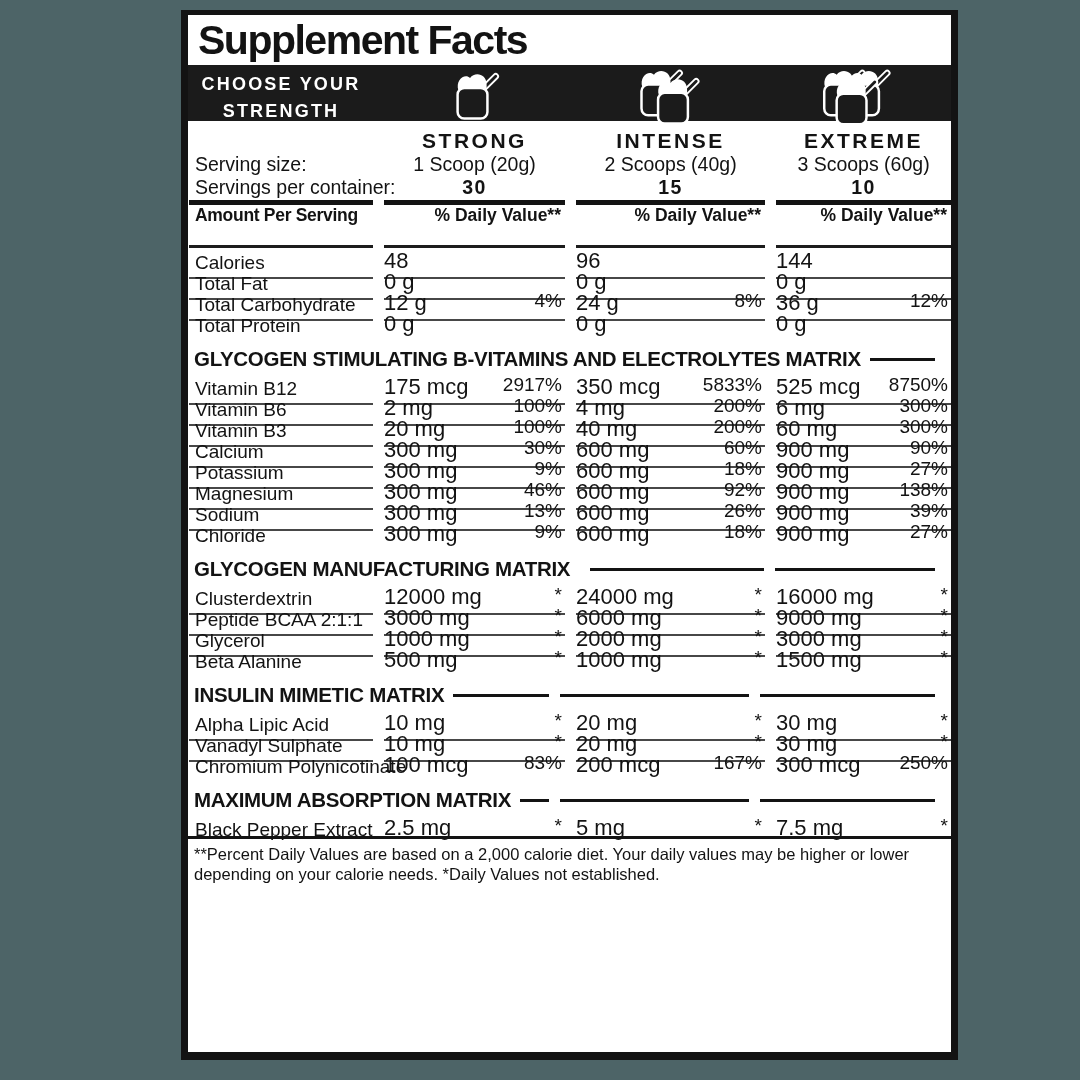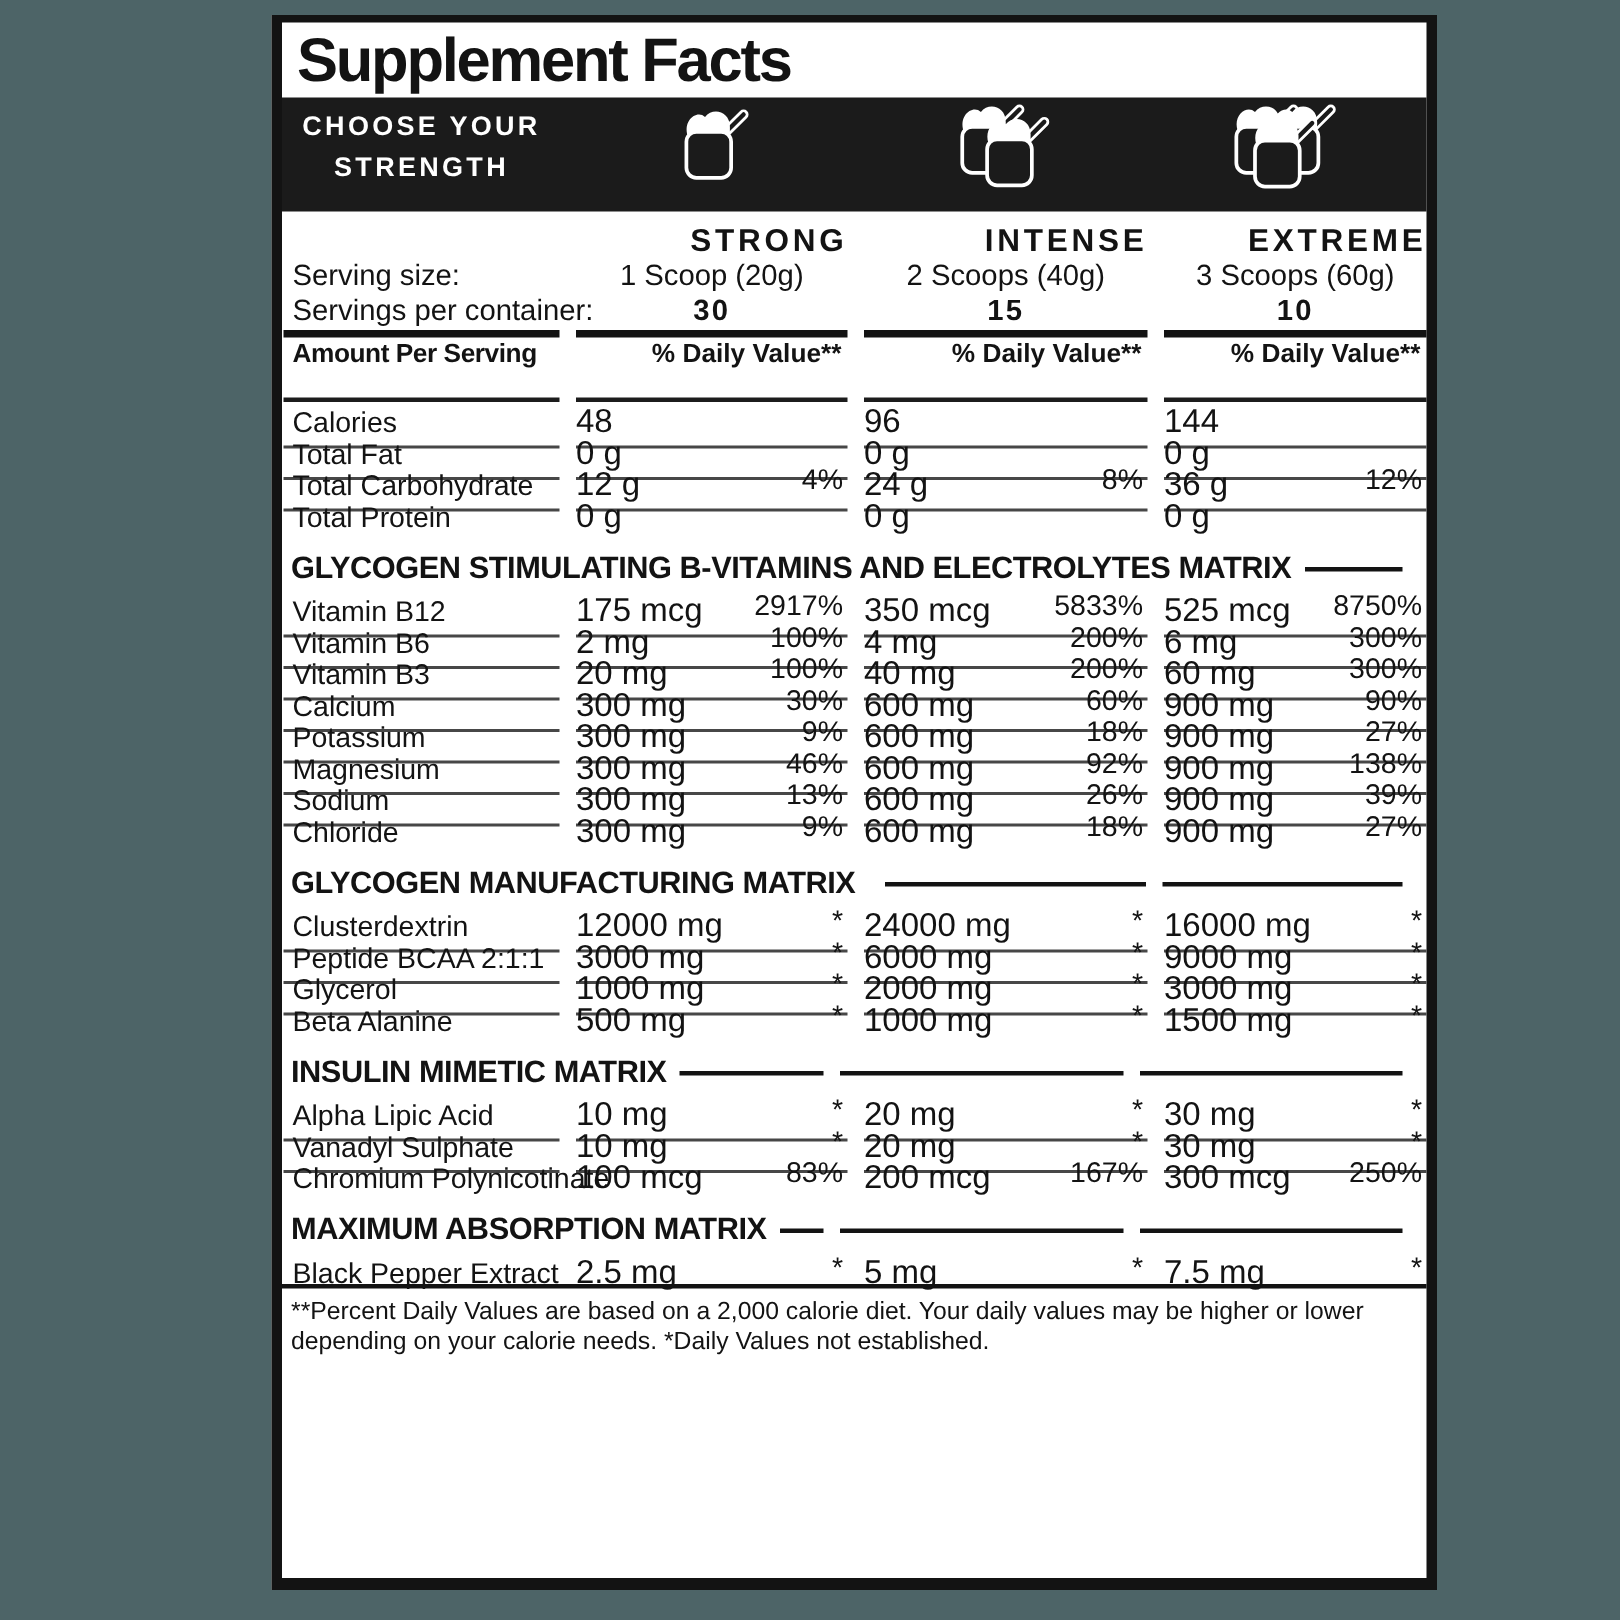--- a/index.html
+++ b/index.html
@@ -12,32 +12,32 @@
   .panel{
     position:absolute;left:148px;top:10px;width:777px;height:1050px;
     background:#ffffff;border:7px solid #131313;border-top-width:5px;border-bottom-width:8px;
     box-sizing:border-box;
     margin-left:33px;
   }
   .sf-title{
     height:50px;display:flex;align-items:center;padding-left:10px;
     font-size:41px;font-weight:bold;letter-spacing:-1.5px;color:#131313;
   }
-  .chooser-bar{background:#1b1b1b;height:76px;color:#fff;}
+  .chooser-bar{background:#1b1b1b;height:56px;color:#fff;}
   .grid4{display:grid;grid-template-columns:184px 181px 189px 175px;column-gap:11px;padding-left:1px;}
   .chooser-grid{height:63px;align-items:center;}
   .choose-label{
     text-align:center;font-weight:bold;font-size:18px;letter-spacing:2.2px;line-height:1.45;padding-top:2px;
   }
   .choose-label span{display:block;}
   .scoop-cell{display:flex;align-items:center;justify-content:center;height:63px;}
 
   
   .head-names .cell{padding-top:8px;}
-  .col-name{text-align:right;font-weight:bold;font-size:21px;letter-spacing:2.5px;}
+  .col-name{text-align:center;font-weight:bold;font-size:21px;letter-spacing:2.5px;}
   .head-serv .cell{font-size:19.5px;line-height:23px;}
   .serv-text{text-align:center;font-size:19px;}
   .head-count{align-items:end;}
   .head-count .cell{border-bottom:5px solid #131313;padding-bottom:2px;height:29px;box-sizing:border-box;font-size:19.5px;}
   .count-text{text-align:center;font-weight:bold;font-size:23px;letter-spacing:1.5px;}
   .aps-row{align-items:end;}
   .aps-row .cell{border-bottom:3px solid #1c1c1c;height:43px;box-sizing:border-box;padding-bottom:3px;}
   .aps-lab{font-weight:bold;font-size:17.5px;letter-spacing:-0.3px;padding-left:6px;}
   .dv-head{font-weight:bold;font-size:17.5px;text-align:right;padding-right:4px;}
 

